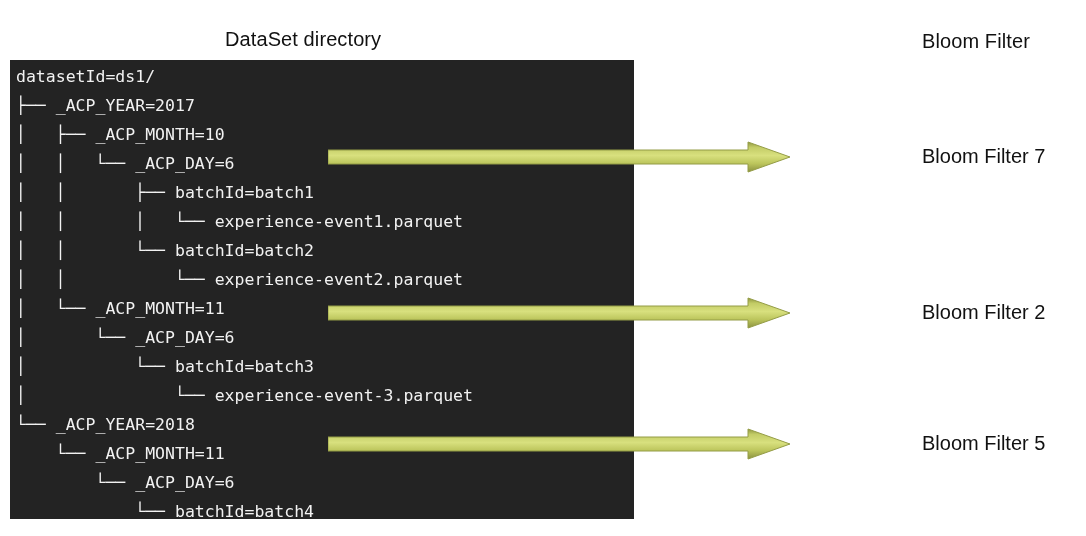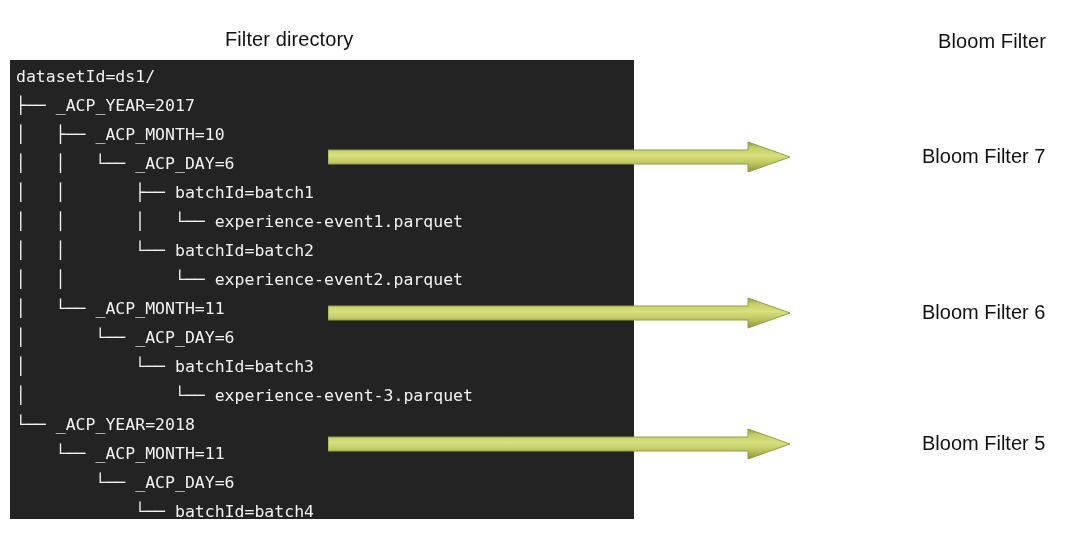--- a/index.html
+++ b/index.html
@@ -25,21 +25,20 @@
     white-space: nowrap;
     letter-spacing: 0.1px;
   }
   #dataset-heading {
     left: 225px;
     top: 28px;
   }
   #bloom-heading {
     left: 922px;
     top: 30px;
-    margin-left: 16px;
   }
 
   
   #dataset-panel {
     position: absolute;
     left: 10px;
     top: 60px;
     width: 624px;
     height: 459px;
     background: #232323;
@@ -76,21 +75,21 @@
     color: #111111;
     white-space: nowrap;
   }
   #bloom-label-1 { left: 922px; top: 145px; }
   #bloom-label-2 { left: 922px; top: 301px; }
   #bloom-label-3 { left: 922px; top: 432px; }
 </style>
 </head>
 <body>
 
-<div class="heading" id="dataset-heading">Filter directory</div>
+<div class="heading" id="dataset-heading">DataSet directory</div>
 
 <div class="heading" id="bloom-heading">Bloom Filter</div>
 
 <div id="dataset-panel">
   <pre id="tree-text">datasetId=ds1/
 ├── _ACP_YEAR=2017
 │   ├── _ACP_MONTH=10
 │   │   └── _ACP_DAY=6
 │   │       ├── batchId=batch1
 │   │       │   └── experience-event1.parquet
@@ -147,15 +146,15 @@
         <stop offset="72%" stop-color="#bcc55c"></stop>
         <stop offset="100%" stop-color="#8b9240"></stop>
       </linearGradient>
     </defs>
     <polygon points="0,9 420,9 420,1 462,16 420,31 420,23 0,23" fill="url(#gbar3)" stroke="#949c47" stroke-width="1"></polygon>
   </svg>
 </div>
 
 <div class="bloom-label" id="bloom-label-1">Bloom Filter 7</div>
 
-<div class="bloom-label" id="bloom-label-2">Bloom Filter 6</div>
+<div class="bloom-label" id="bloom-label-2">Bloom Filter 2</div>
 
 <div class="bloom-label" id="bloom-label-3">Bloom Filter 5</div>
 
 </body></html>

